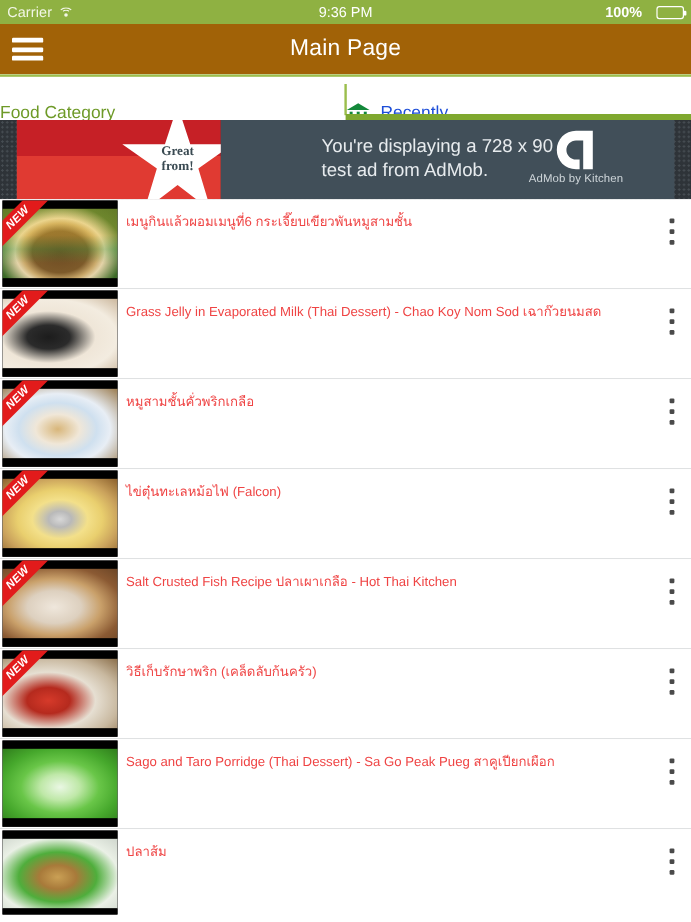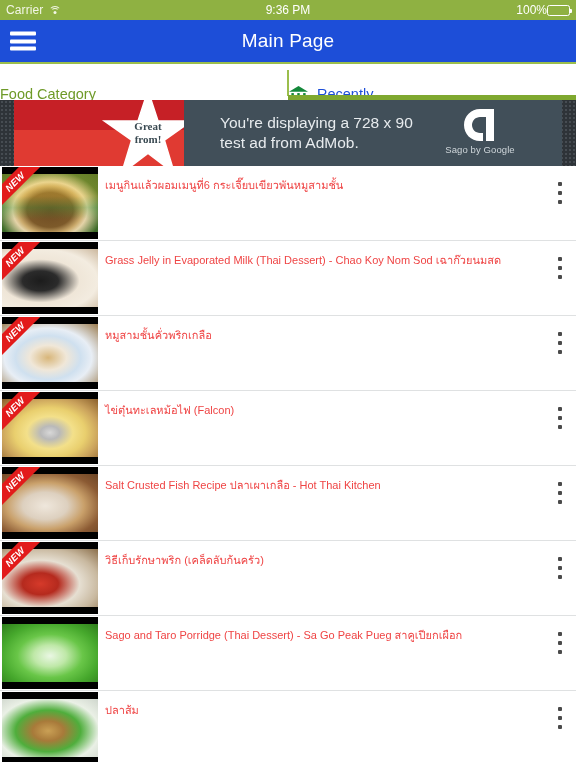--- a/index.html
+++ b/index.html
@@ -26,31 +26,31 @@
     border: 1.6px solid #f2f6e6; border-bottom-color: transparent;
     border-left-color: transparent; border-right-color: transparent;
     border-radius: 50%; }
   .wifi-ico i:nth-child(1){ width:13px; height:13px; top:1px; }
   .wifi-ico i:nth-child(2){ width:8px;  height:8px;  top:3.5px; }
   .wifi-ico i:nth-child(3){ width:3px;  height:3px;  top:6px; background:#f2f6e6; border-radius:50%; border:0;}
   .sb-time {
     position: absolute; left: 0; right: 0; text-align: center;
     font-size: 12px; color: #ffffff; pointer-events: none;
   }
-  .sb-right { margin-left: auto; display: flex; align-items: center; gap: 0; }
+  .sb-right { margin-left: auto; display: flex; align-items: center; gap: 12px; font-weight: bold; }
   .sb-batt-pct { font-size: 12px; color:#ffffff; }
   .batt { width: 23px; height: 11px; border: 1.4px solid #ffffff; border-radius: 2.5px;
           padding: 1.2px; position: relative; }
   .batt .fill { width: 100%; height: 100%; background: #ffffff; border-radius: 1px; }
   .batt:after { content:""; position:absolute; right:-3px; top:3px; width:2px; height:4px;
                 background:#ffffff; border-radius: 0 1px 1px 0; }
 
   
   .navbar {
-    height: 42px; background: #1d4ed8; position: relative;
+    height: 42px; background: #a16207; position: relative;
     display: flex; align-items: center;
   }
   .hamburger { position: absolute; left: 10px; top: 50%; transform: translateY(-50%);
     width: 26px; height: 19px; display: flex; flex-direction: column; justify-content: space-between;
     cursor: pointer; }
   .hamburger span { display:block; height: 4px; background: #ffffff; border-radius: 1px; }
   .nav-title { width: 100%; text-align: center; color: #ffffff; font-size: 19px; letter-spacing: .2px; }
 
   
   .tabbar { height: 38px; background: #ffffff; display: flex; position: relative;
@@ -86,21 +86,21 @@
     position: absolute; left: 86px; top: -12px; width: 96px; height: 92px;
     background: #ffffff;
     clip-path: polygon(50% 0%, 61% 35%, 98% 35%, 68% 57%, 79% 95%, 50% 72%, 21% 95%, 32% 57%, 2% 35%, 39% 35%);
     z-index: 3;
   }
   .ad-star-txt {
     position: absolute; left: 104px; top: 20px; width: 60px; z-index: 4;
     color: #3a4a52; font-size: 11px; font-weight: bold; line-height: 13px; text-align: center; font-family: Liberation Serif, serif;
   }
   .ad-dark { flex: 1; background: #414f59; position: relative; display: flex; align-items: center; }
-  .ad-copy { color: #e7ebee; font-size: 15.5px; line-height: 20px; margin-left: 36px; width: 210px; }
+  .ad-copy { color: #e7ebee; font-size: 15.5px; line-height: 20px; margin-left: 84px; width: 210px; }
   .ad-logo { position: absolute; right: 26px; top: 8px; width: 112px; text-align: center; }
   .ad-logo-mark { width: 38px; height: 34px; margin: 0 auto 2px; position: relative; }
   .ad-logo-txt { color: #cfd6da; font-size: 9.5px; letter-spacing: .1px; }
 
   
   .list { height: 596px; overflow: hidden; background: #ffffff; }
   .row { height: 75px; position: relative; border-bottom: 1px solid #dfe1e2;
          display: flex; align-items: flex-start; background: #fff; cursor: pointer; }
   .thumb { width: 96px; height: 72px; position: relative; overflow: hidden;
            flex: 0 0 auto; margin: 1px 0 0 2px; background: #000; }
@@ -203,21 +203,21 @@
           <div>You're displaying a 728 x 90</div>
           <div>test ad from AdMob.</div>
         </div>
         <div class="ad-logo">
           <div class="ad-logo-mark">
             <svg viewBox="0 0 38 34" width="38" height="34" aria-hidden="true">
               <path d="M19 1 L33 1 L33 33 L25 33 L25 9 L19 9 Z" fill="#ffffff"></path>
               <path d="M19 1 C10 1 3 8 3 17 C3 26 10 33 19 33 L22 33 L22 25 L19 25 C14.6 25 11 21.4 11 17 C11 12.6 14.6 9 19 9 Z" fill="#ffffff"></path>
             </svg>
           </div>
-          <div class="ad-logo-txt">Sago by Google</div>
+          <div class="ad-logo-txt">AdMob by Kitchen</div>
         </div>
       </div>
       <div class="ad-star-txt">
         <div>Great</div>
         <div>from!</div>
       </div>
     </div>
   </div>
 
   <div class="list" id="recipe-list">

